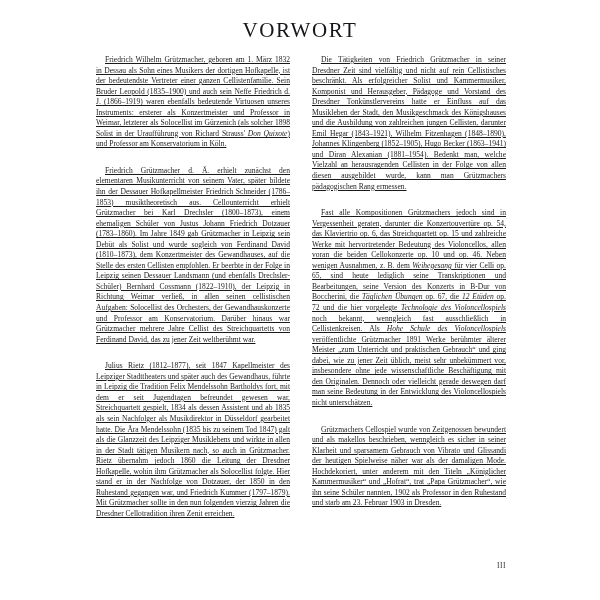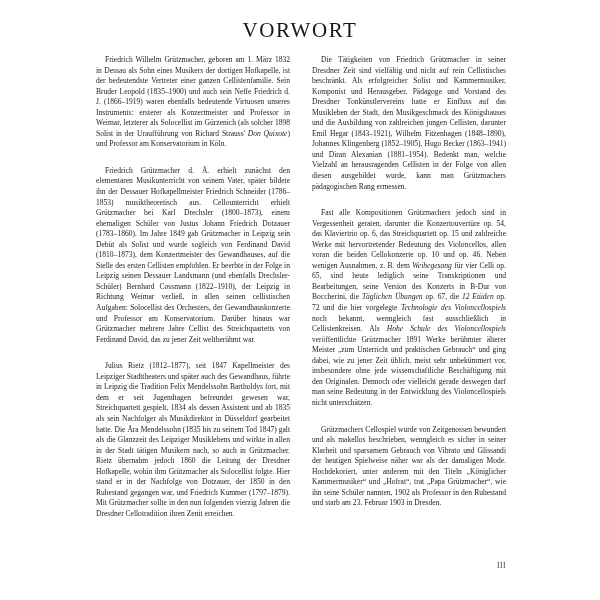--- a/index.html
+++ b/index.html
@@ -38,20 +38,21 @@
 
   .columns {
     position: absolute;
     top: 55px;
     left: 96px;
     width: 410px;
     display: flex;
     flex-direction: row;
     justify-content: space-between;
     align-items: flex-start;
+    text-decoration: underline;
   }
 
   .column {
     width: 194px;
     font-size: 7.55px;
     line-height: 10.55px;
     text-align: justify;
     text-justify: inter-word;
     hyphens: manual;
     color: #232326;

